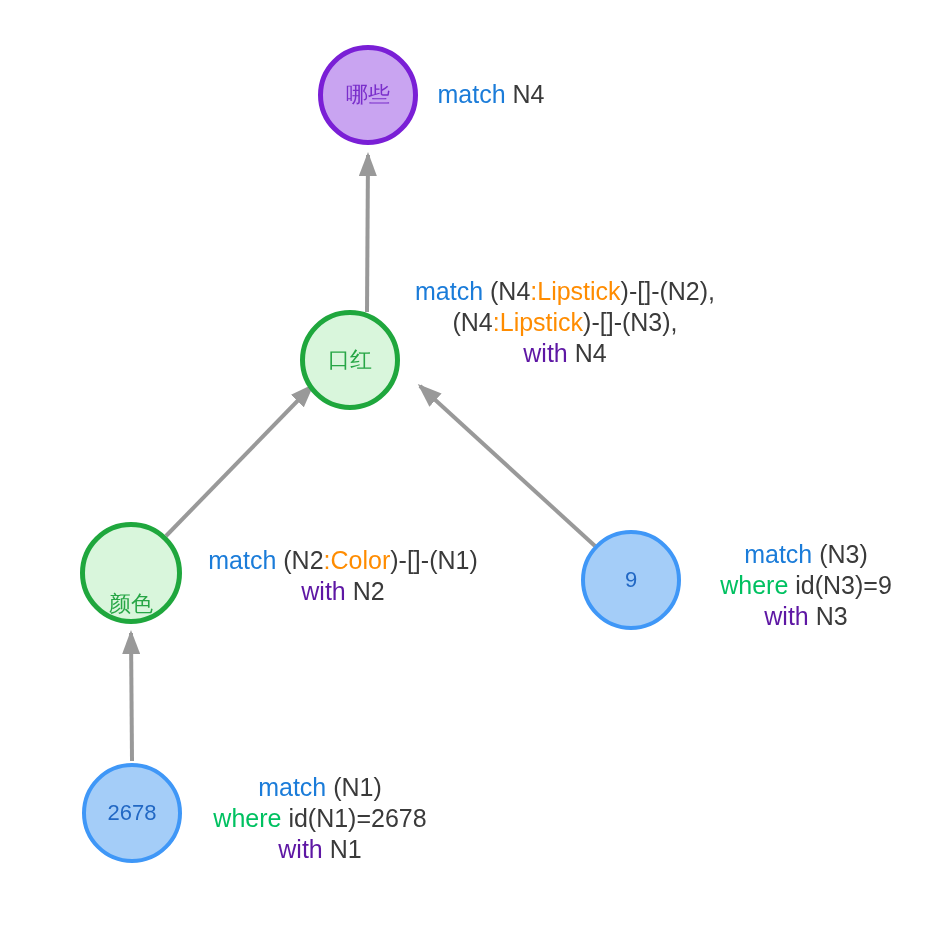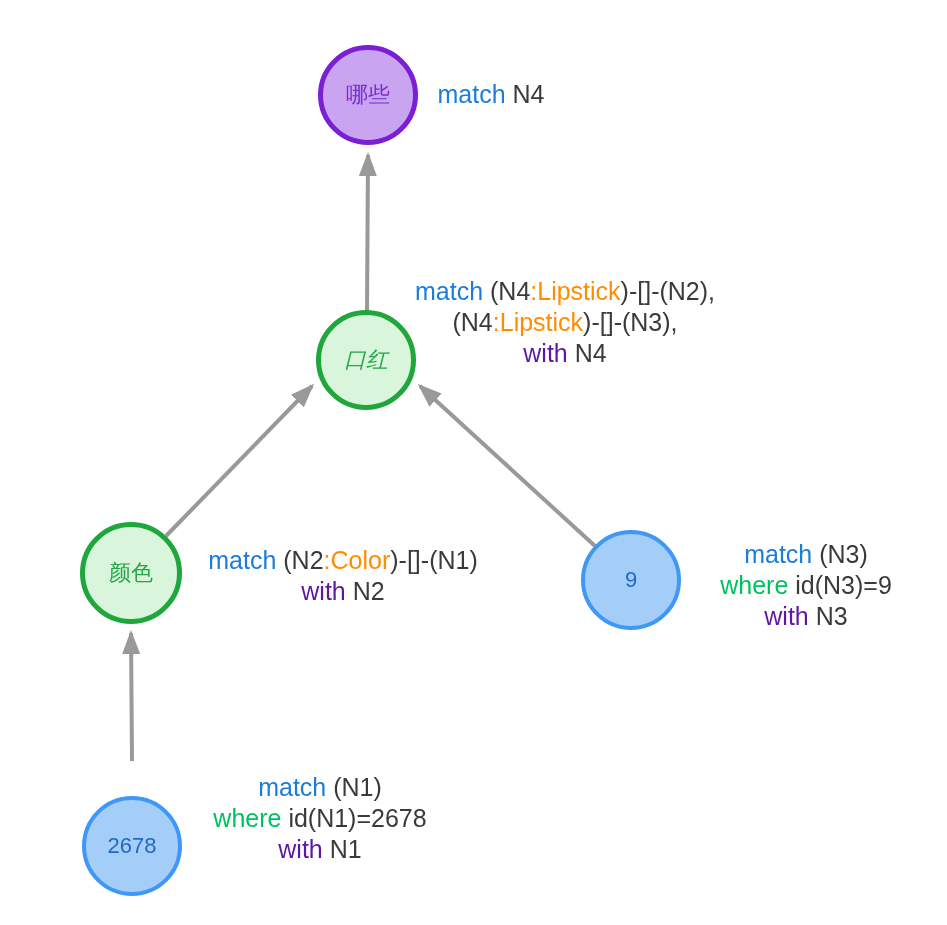--- a/index.html
+++ b/index.html
@@ -57,30 +57,30 @@
         <line x1="367" y1="312" x2="368" y2="155" stroke="#999999" stroke-width="4" marker-end="url(#arrowhead)"></line>
         <line x1="166" y1="536" x2="312" y2="386" stroke="#999999" stroke-width="4" marker-end="url(#arrowhead)"></line>
         <line x1="595" y1="546" x2="420" y2="386" stroke="#999999" stroke-width="4" marker-end="url(#arrowhead)"></line>
         <line x1="132" y1="761" x2="131" y2="633" stroke="#999999" stroke-width="4" marker-end="url(#arrowhead)"></line>
       </g>
   </svg>
 
 <div class="node" style="left: 318px; top: 45px; width: 100px; height: 100px; background: rgb(201, 164, 241); border-color: rgb(122, 31, 214); border-width: 5px; color: rgb(122, 46, 203);">
       <span>哪些</span>
     </div>
-    <div class="node" style="left: 316px; top: 310px; width: 100px; height: 100px; background: rgb(217, 246, 220); border-color: rgb(31, 167, 61); border-width: 5px; color: rgb(39, 166, 70); font-style: italic;">
+    <div class="node" style="left: 300px; top: 310px; width: 100px; height: 100px; background: rgb(217, 246, 220); border-color: rgb(31, 167, 61); border-width: 5px; color: rgb(39, 166, 70);">
       <span>口红</span>
     </div>
-    <div class="node" style="left: 80px; top: 522px; width: 102px; height: 102px; background: rgb(217, 246, 220); border-color: rgb(31, 167, 61); border-width: 5px; color: rgb(39, 166, 70);">
+    <div class="node" style="left: 80px; top: 522px; width: 102px; height: 102px; background: rgb(217, 246, 220); border-color: rgb(31, 167, 61); border-width: 5px; color: rgb(39, 166, 70); align-items: flex-end;">
       <span>颜色</span>
     </div>
     <div class="node" style="left: 581px; top: 530px; width: 100px; height: 100px; background: rgb(164, 205, 248); border-color: rgb(63, 151, 247); border-width: 4px; color: rgb(34, 104, 196);">
       <span>9</span>
     </div>
-    <div class="node" style="left: 82px; top: 796px; width: 100px; height: 100px; background: rgb(164, 205, 248); border-color: rgb(63, 151, 247); border-width: 4px; color: rgb(34, 104, 196); text-align: right;">
+    <div class="node" style="left: 82px; top: 763px; width: 100px; height: 100px; background: rgb(164, 205, 248); border-color: rgb(63, 151, 247); border-width: 4px; color: rgb(34, 104, 196); text-align: right;">
       <span>2678</span>
     </div>
     <div class="annotation" style="left: 491px; top: 94px;"><div class="ann-line"><span style="color: rgb(27, 124, 217);">match</span><span style="color: rgb(58, 58, 58);"> N4</span></div></div>
     <div class="annotation" style="left: 565px; top: 322px;"><div class="ann-line"><span style="color: rgb(27, 124, 217);">match</span><span style="color: rgb(58, 58, 58);"> (N4</span><span style="color: rgb(255, 140, 0);">:Lipstick</span><span style="color: rgb(58, 58, 58);">)-[]-(N2),</span></div><div class="ann-line"><span style="color: rgb(58, 58, 58);">(N4</span><span style="color: rgb(255, 140, 0);">:Lipstick</span><span style="color: rgb(58, 58, 58);">)-[]-(N3),</span></div><div class="ann-line"><span style="color: rgb(94, 23, 164);">with</span><span style="color: rgb(58, 58, 58);"> N4</span></div></div>
     <div class="annotation" style="left: 343px; top: 576px;"><div class="ann-line"><span style="color: rgb(27, 124, 217);">match</span><span style="color: rgb(58, 58, 58);"> (N2</span><span style="color: rgb(255, 140, 0);">:Color</span><span style="color: rgb(58, 58, 58);">)-[]-(N1)</span></div><div class="ann-line"><span style="color: rgb(94, 23, 164);">with</span><span style="color: rgb(58, 58, 58);"> N2</span></div></div>
     <div class="annotation" style="left: 806px; top: 585px;"><div class="ann-line"><span style="color: rgb(27, 124, 217);">match</span><span style="color: rgb(58, 58, 58);"> (N3)</span></div><div class="ann-line"><span style="color: rgb(0, 193, 97);">where</span><span style="color: rgb(58, 58, 58);"> id(N3)=9</span></div><div class="ann-line"><span style="color: rgb(94, 23, 164);">with</span><span style="color: rgb(58, 58, 58);"> N3</span></div></div>
     <div class="annotation" style="left: 320px; top: 818px;"><div class="ann-line"><span style="color: rgb(27, 124, 217);">match</span><span style="color: rgb(58, 58, 58);"> (N1)</span></div><div class="ann-line"><span style="color: rgb(0, 193, 97);">where</span><span style="color: rgb(58, 58, 58);"> id(N1)=2678</span></div><div class="ann-line"><span style="color: rgb(94, 23, 164);">with</span><span style="color: rgb(58, 58, 58);"> N1</span></div></div>
   </div>
 
 </body></html>

